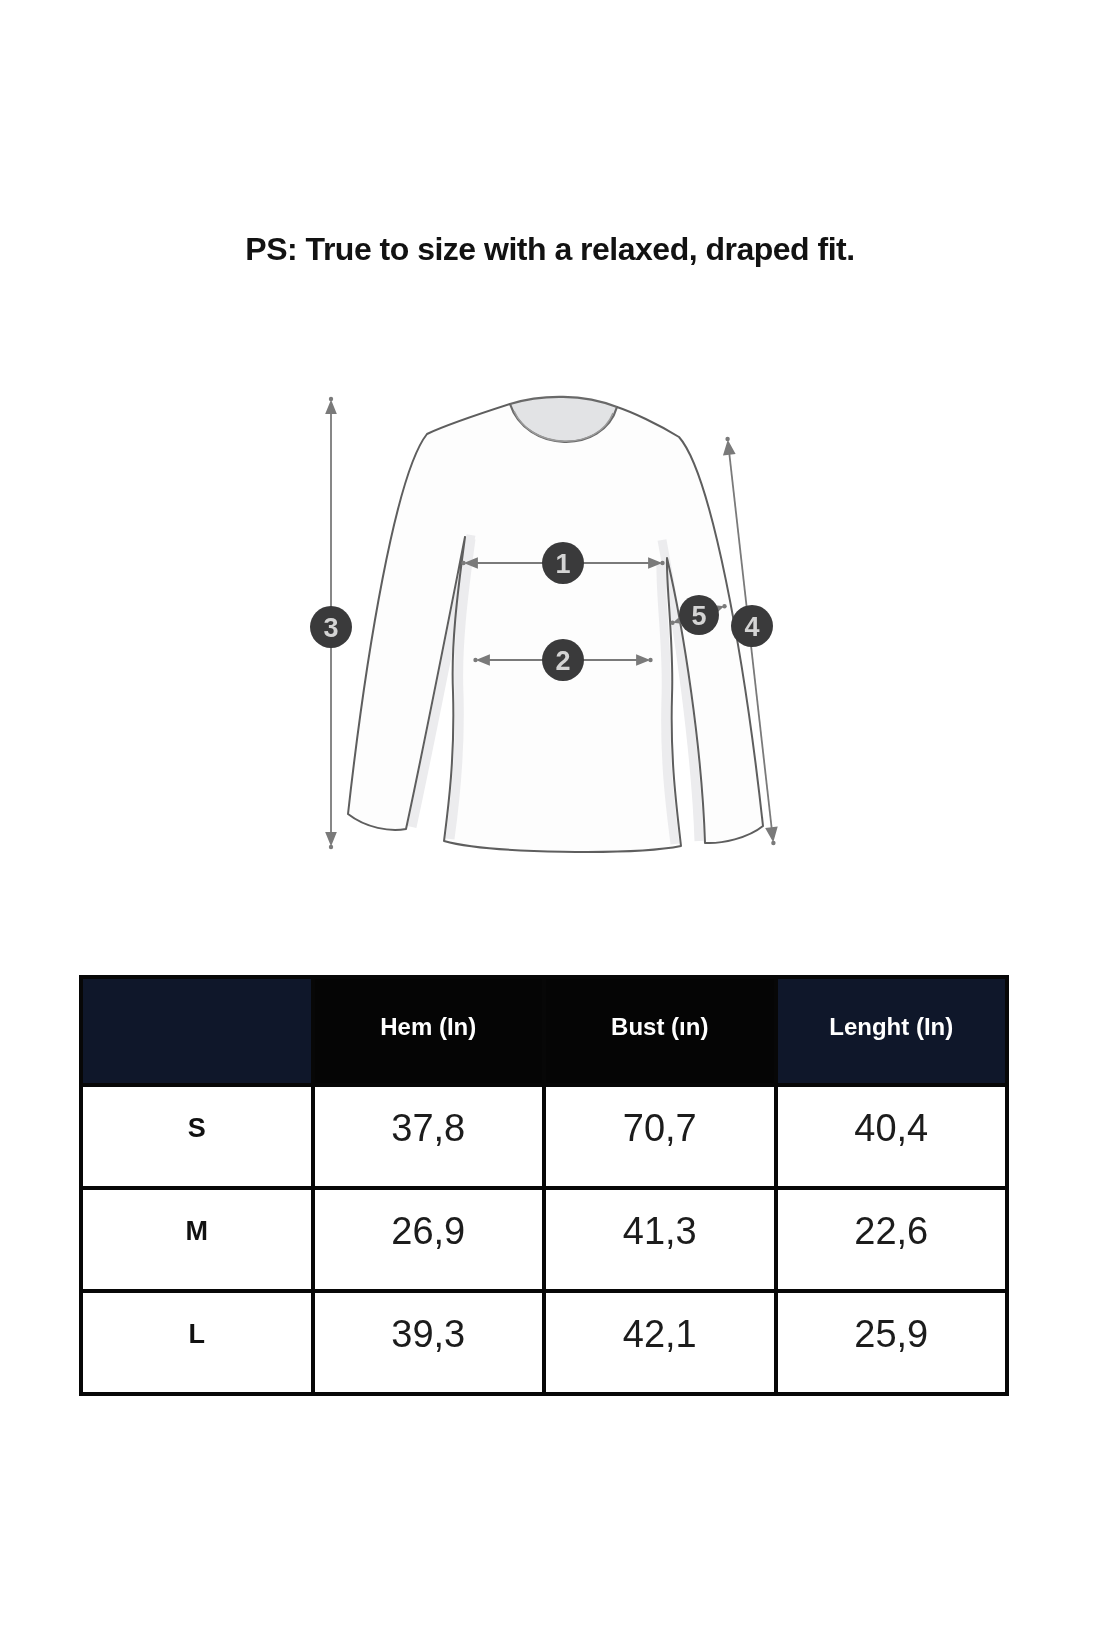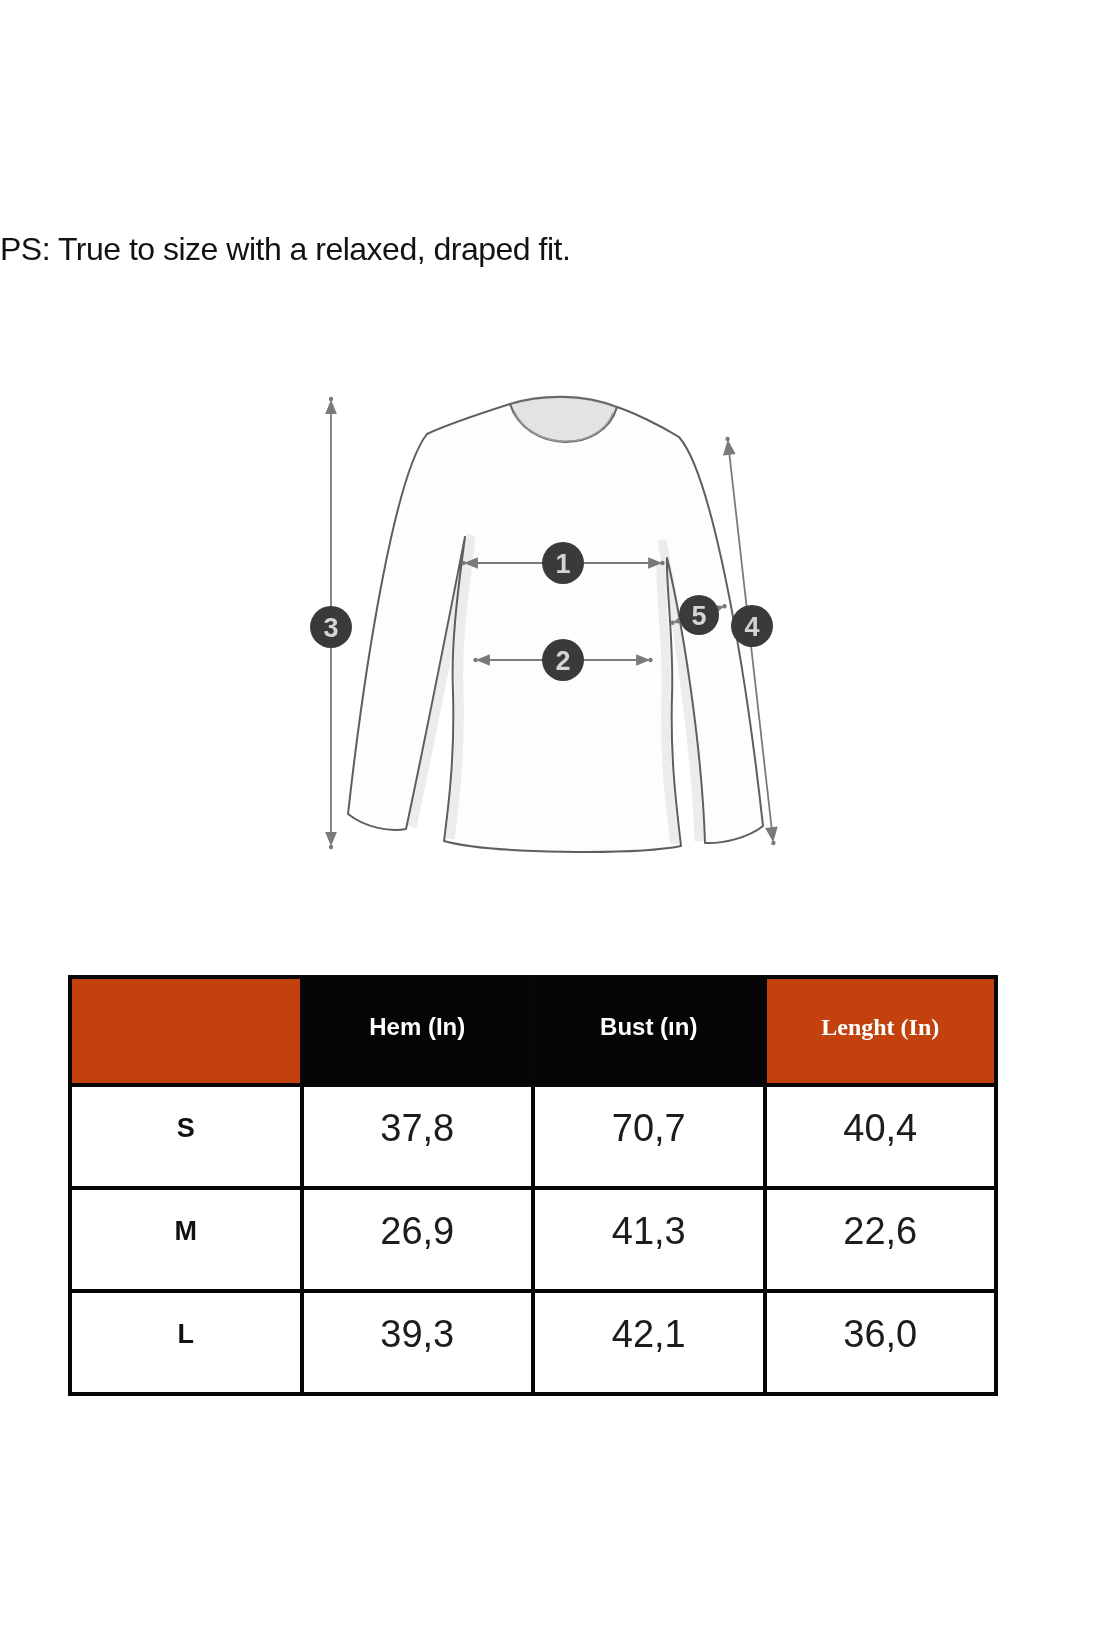--- a/index.html
+++ b/index.html
@@ -9,22 +9,23 @@
     width: 1100px;
     height: 1650px;
     background: #ffffff;
     overflow: hidden;
   }
   .note-heading {
     position: absolute;
     top: 232px;
     left: 0;
     width: 100%;
+    text-align: center;
     font-size: 32px;
-    font-weight: 400;
+    font-weight: 700;
     letter-spacing: -0.5px;
     color: #121212;
     line-height: 1.1;
   }
   .diagram {
     position: absolute;
     left: 270px;
     top: 358px;
     width: 530px;
     height: 500px;
@@ -32,41 +33,41 @@
   .diagram svg { display:block; width:100%; height:100%; }
   .badge-digit {
     font-family: "Liberation Sans", "DejaVu Sans", sans-serif;
     font-size: 27px;
     font-weight: 700;
     fill: #d4d4d4;
     text-anchor: middle;
   }
   table.size-chart {
     position: absolute;
-    left: 68px;
+    left: 79px;
     top: 975px;
     width: 930px;
     border-collapse: collapse;
     table-layout: fixed;
   }
   table.size-chart th, table.size-chart td {
     border: 4px solid #070707;
     text-align: center;
     vertical-align: middle;
     padding: 0;
   }
   table.size-chart thead th {
     height: 96px;
     background: #050505;
     color: #ffffff;
     font-size: 24px;
     font-weight: 700;
     padding-bottom: 8px;
   }
-  table.size-chart thead th.alt { background: #c2410c; font-family: Liberation Serif, serif; }
+  table.size-chart thead th.alt { background: #0f172a; }
   table.size-chart tbody td {
     height: 83px;
     background: #ffffff;
     color: #1c1c1c;
     font-size: 38px;
     font-weight: 400;
     padding-bottom: 16px;
   }
   table.size-chart tbody td.size-col {
     font-size: 27px;
@@ -185,18 +186,18 @@
       <tr>
         <td class="size-col">M</td>
         <td>26,9</td>
         <td>41,3</td>
         <td>22,6</td>
       </tr>
       <tr>
         <td class="size-col">L</td>
         <td>39,3</td>
         <td>42,1</td>
-        <td>36,0</td>
+        <td>25,9</td>
       </tr>
     </tbody>
   </table>
 
 </div>
 
 </body></html>

